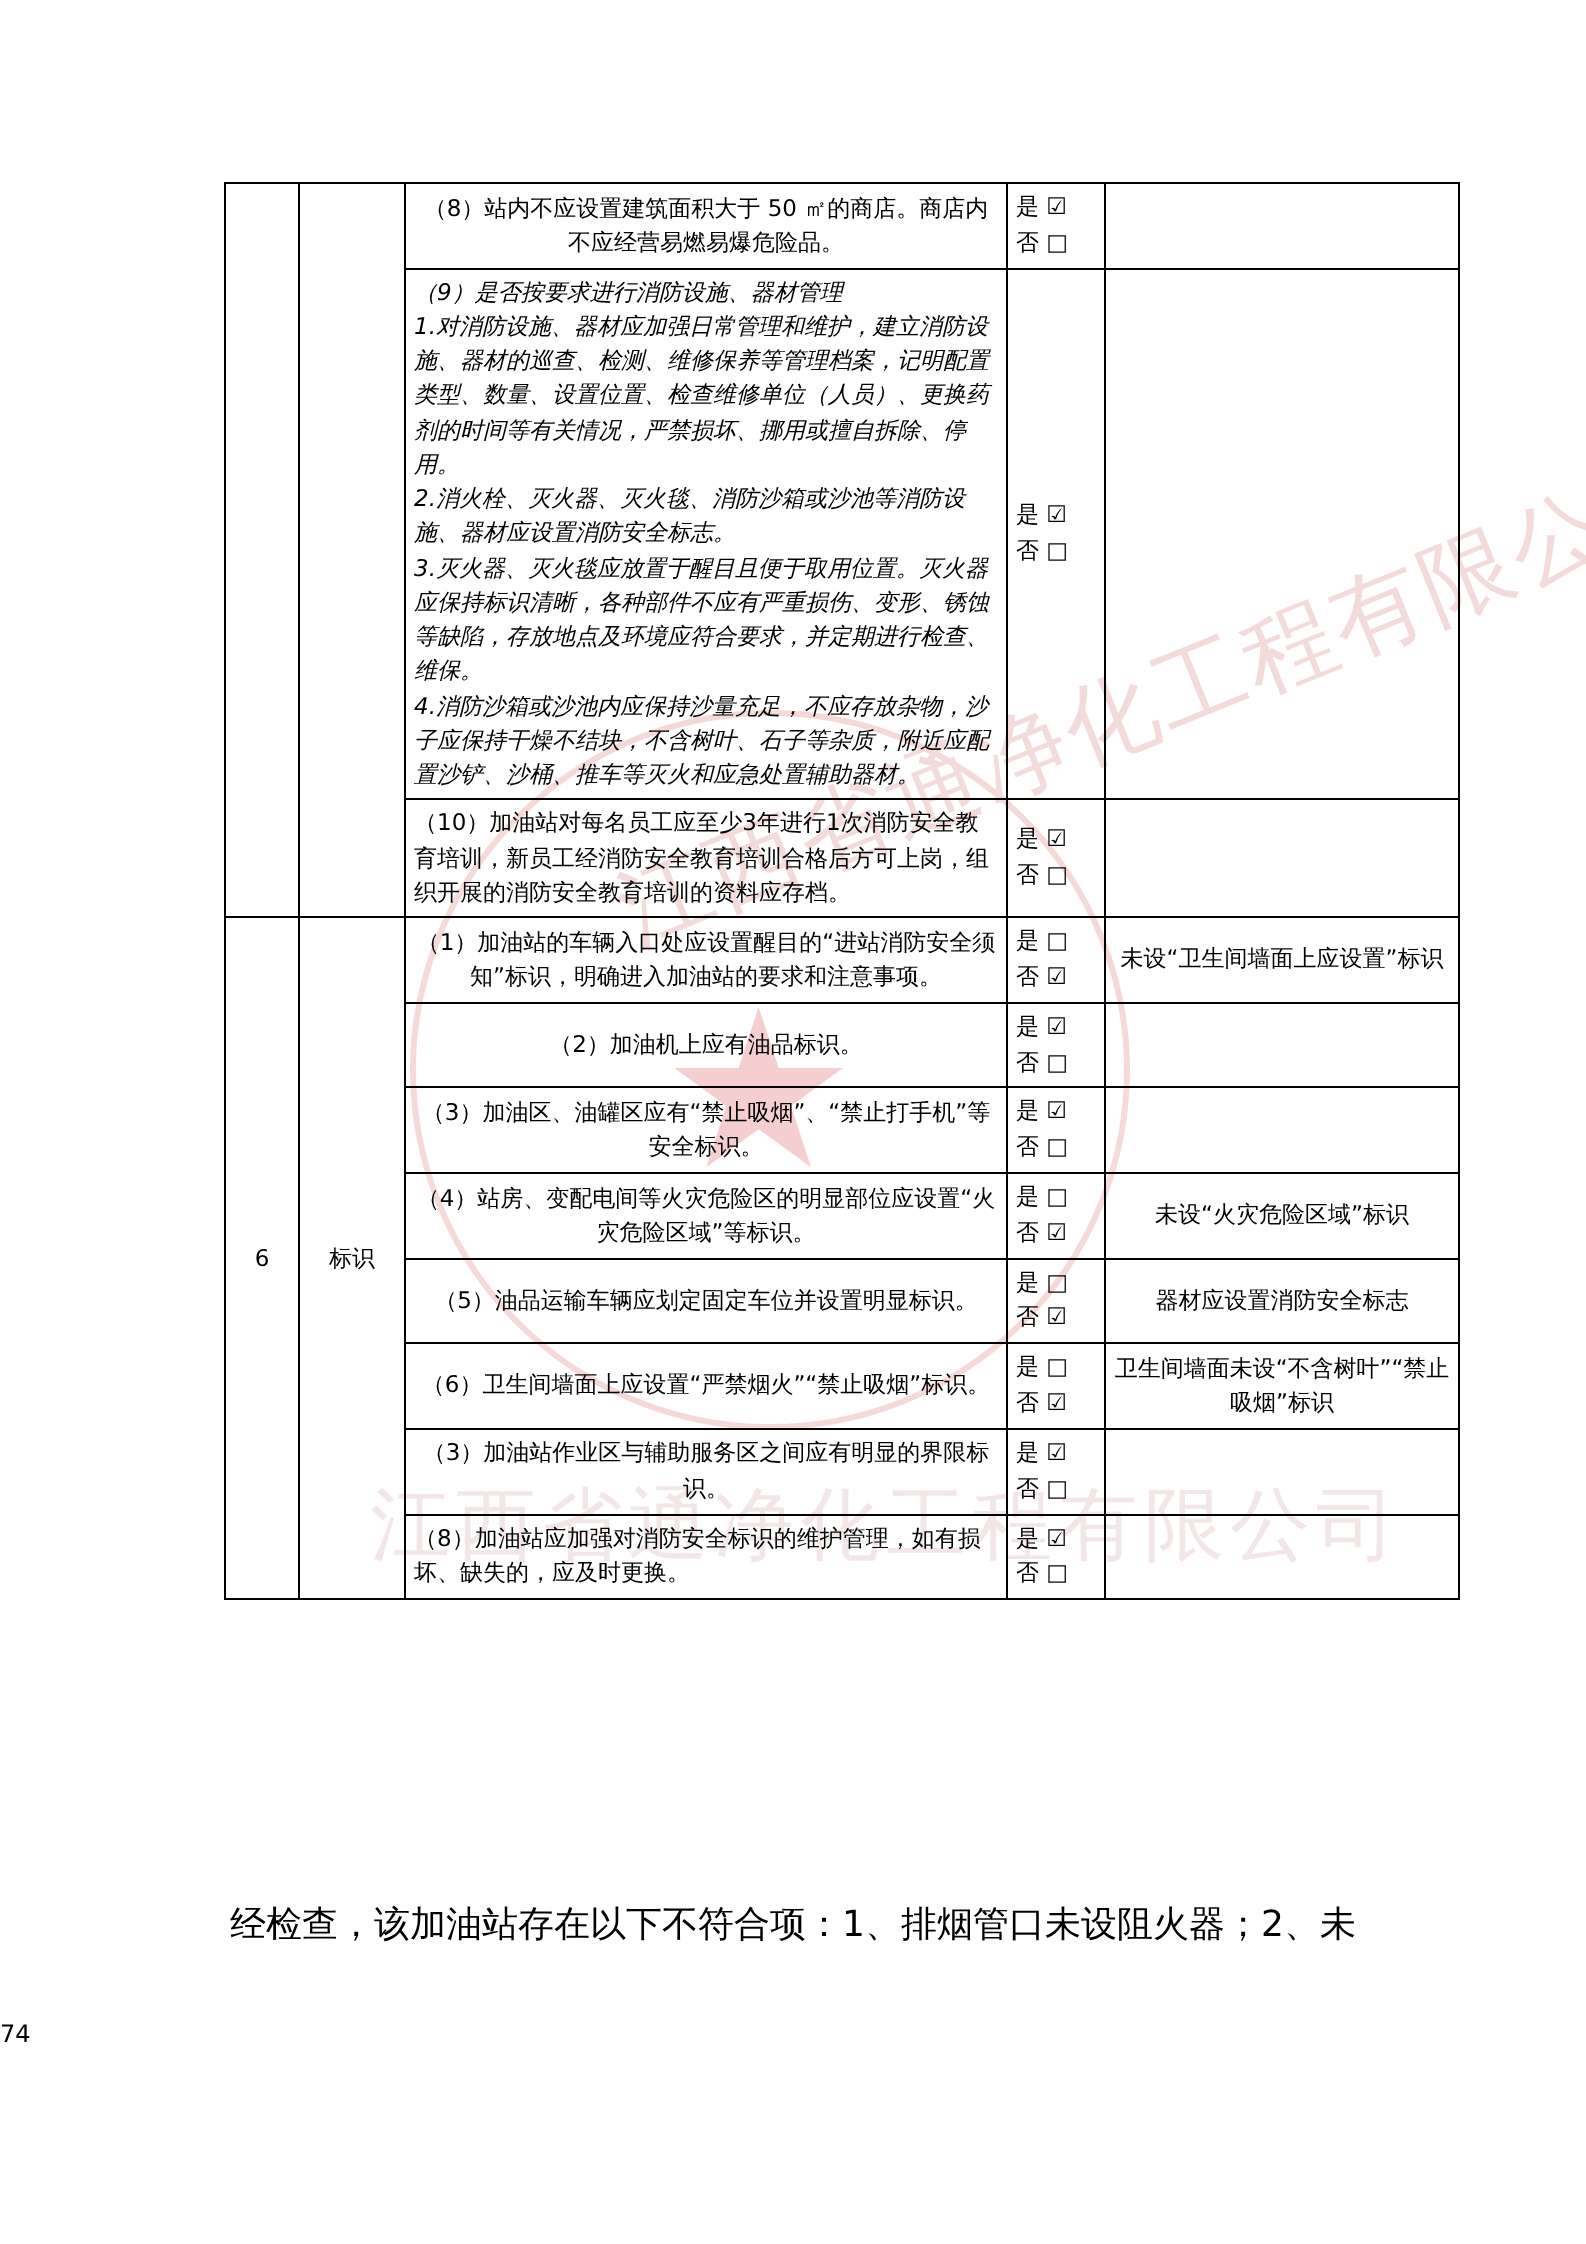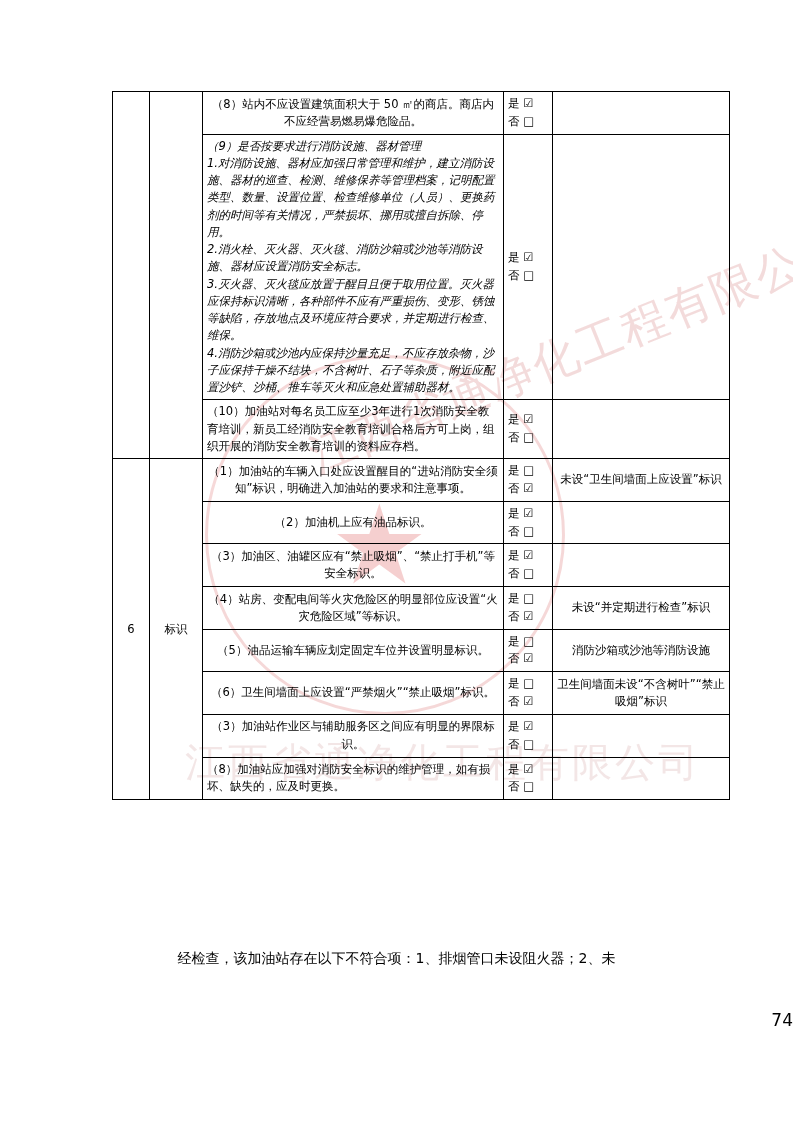--- a/index.html
+++ b/index.html
@@ -116,30 +116,30 @@
 
   .center { text-align: center; }
   .chk-line { white-space: nowrap; font-size: 11.5px; line-height: 1.55; }
 
   
   .foot-note {
     position: absolute;
     left: 0; right: 0;
     top: 950px;
     text-align: center;
-    font-size: 14px;
+    font-size: 18px;
     color: #000;
     z-index: 10;
   }
   .page-num {
     position: absolute;
     left: 0; right: 0;
     top: 1010px;
-    text-align: right;
-    font-size: 17px;
+    text-align: left;
+    font-size: 12px;
     color: #000;
     z-index: 10;
   }
 </style>
 </head>
 <body>
 
 <div class="page">
 
   <div class="watermark">
@@ -215,30 +215,30 @@
           </td>
           <td class="c-note"></td>
         </tr>
 
         <tr>
           <td class="c-item center">（4）站房、变配电间等火灾危险区的明显部位应设置“火灾危险区域”等标识。</td>
           <td class="c-chk">
             <div class="chk-line">是 □</div>
             <div class="chk-line">否 ☑</div>
           </td>
-          <td class="c-note">未设“并定期进行检查”标识</td>
+          <td class="c-note">未设“火灾危险区域”标识</td>
         </tr>
 
         <tr>
           <td class="c-item center">（5）油品运输车辆应划定固定车位并设置明显标识。</td>
           <td class="c-chk">
             <div class="chk-line">是 □</div>
             <div class="chk-line">否 ☑</div>
           </td>
-          <td class="c-note">消防沙箱或沙池等消防设施</td>
+          <td class="c-note">器材应设置消防安全标志</td>
         </tr>
 
         <tr>
           <td class="c-item center">（6）卫生间墙面上应设置“严禁烟火”“禁止吸烟”标识。</td>
           <td class="c-chk">
             <div class="chk-line">是 □</div>
             <div class="chk-line">否 ☑</div>
           </td>
           <td class="c-note">卫生间墙面未设“不含树叶”“禁止吸烟”标识</td>
         </tr>

